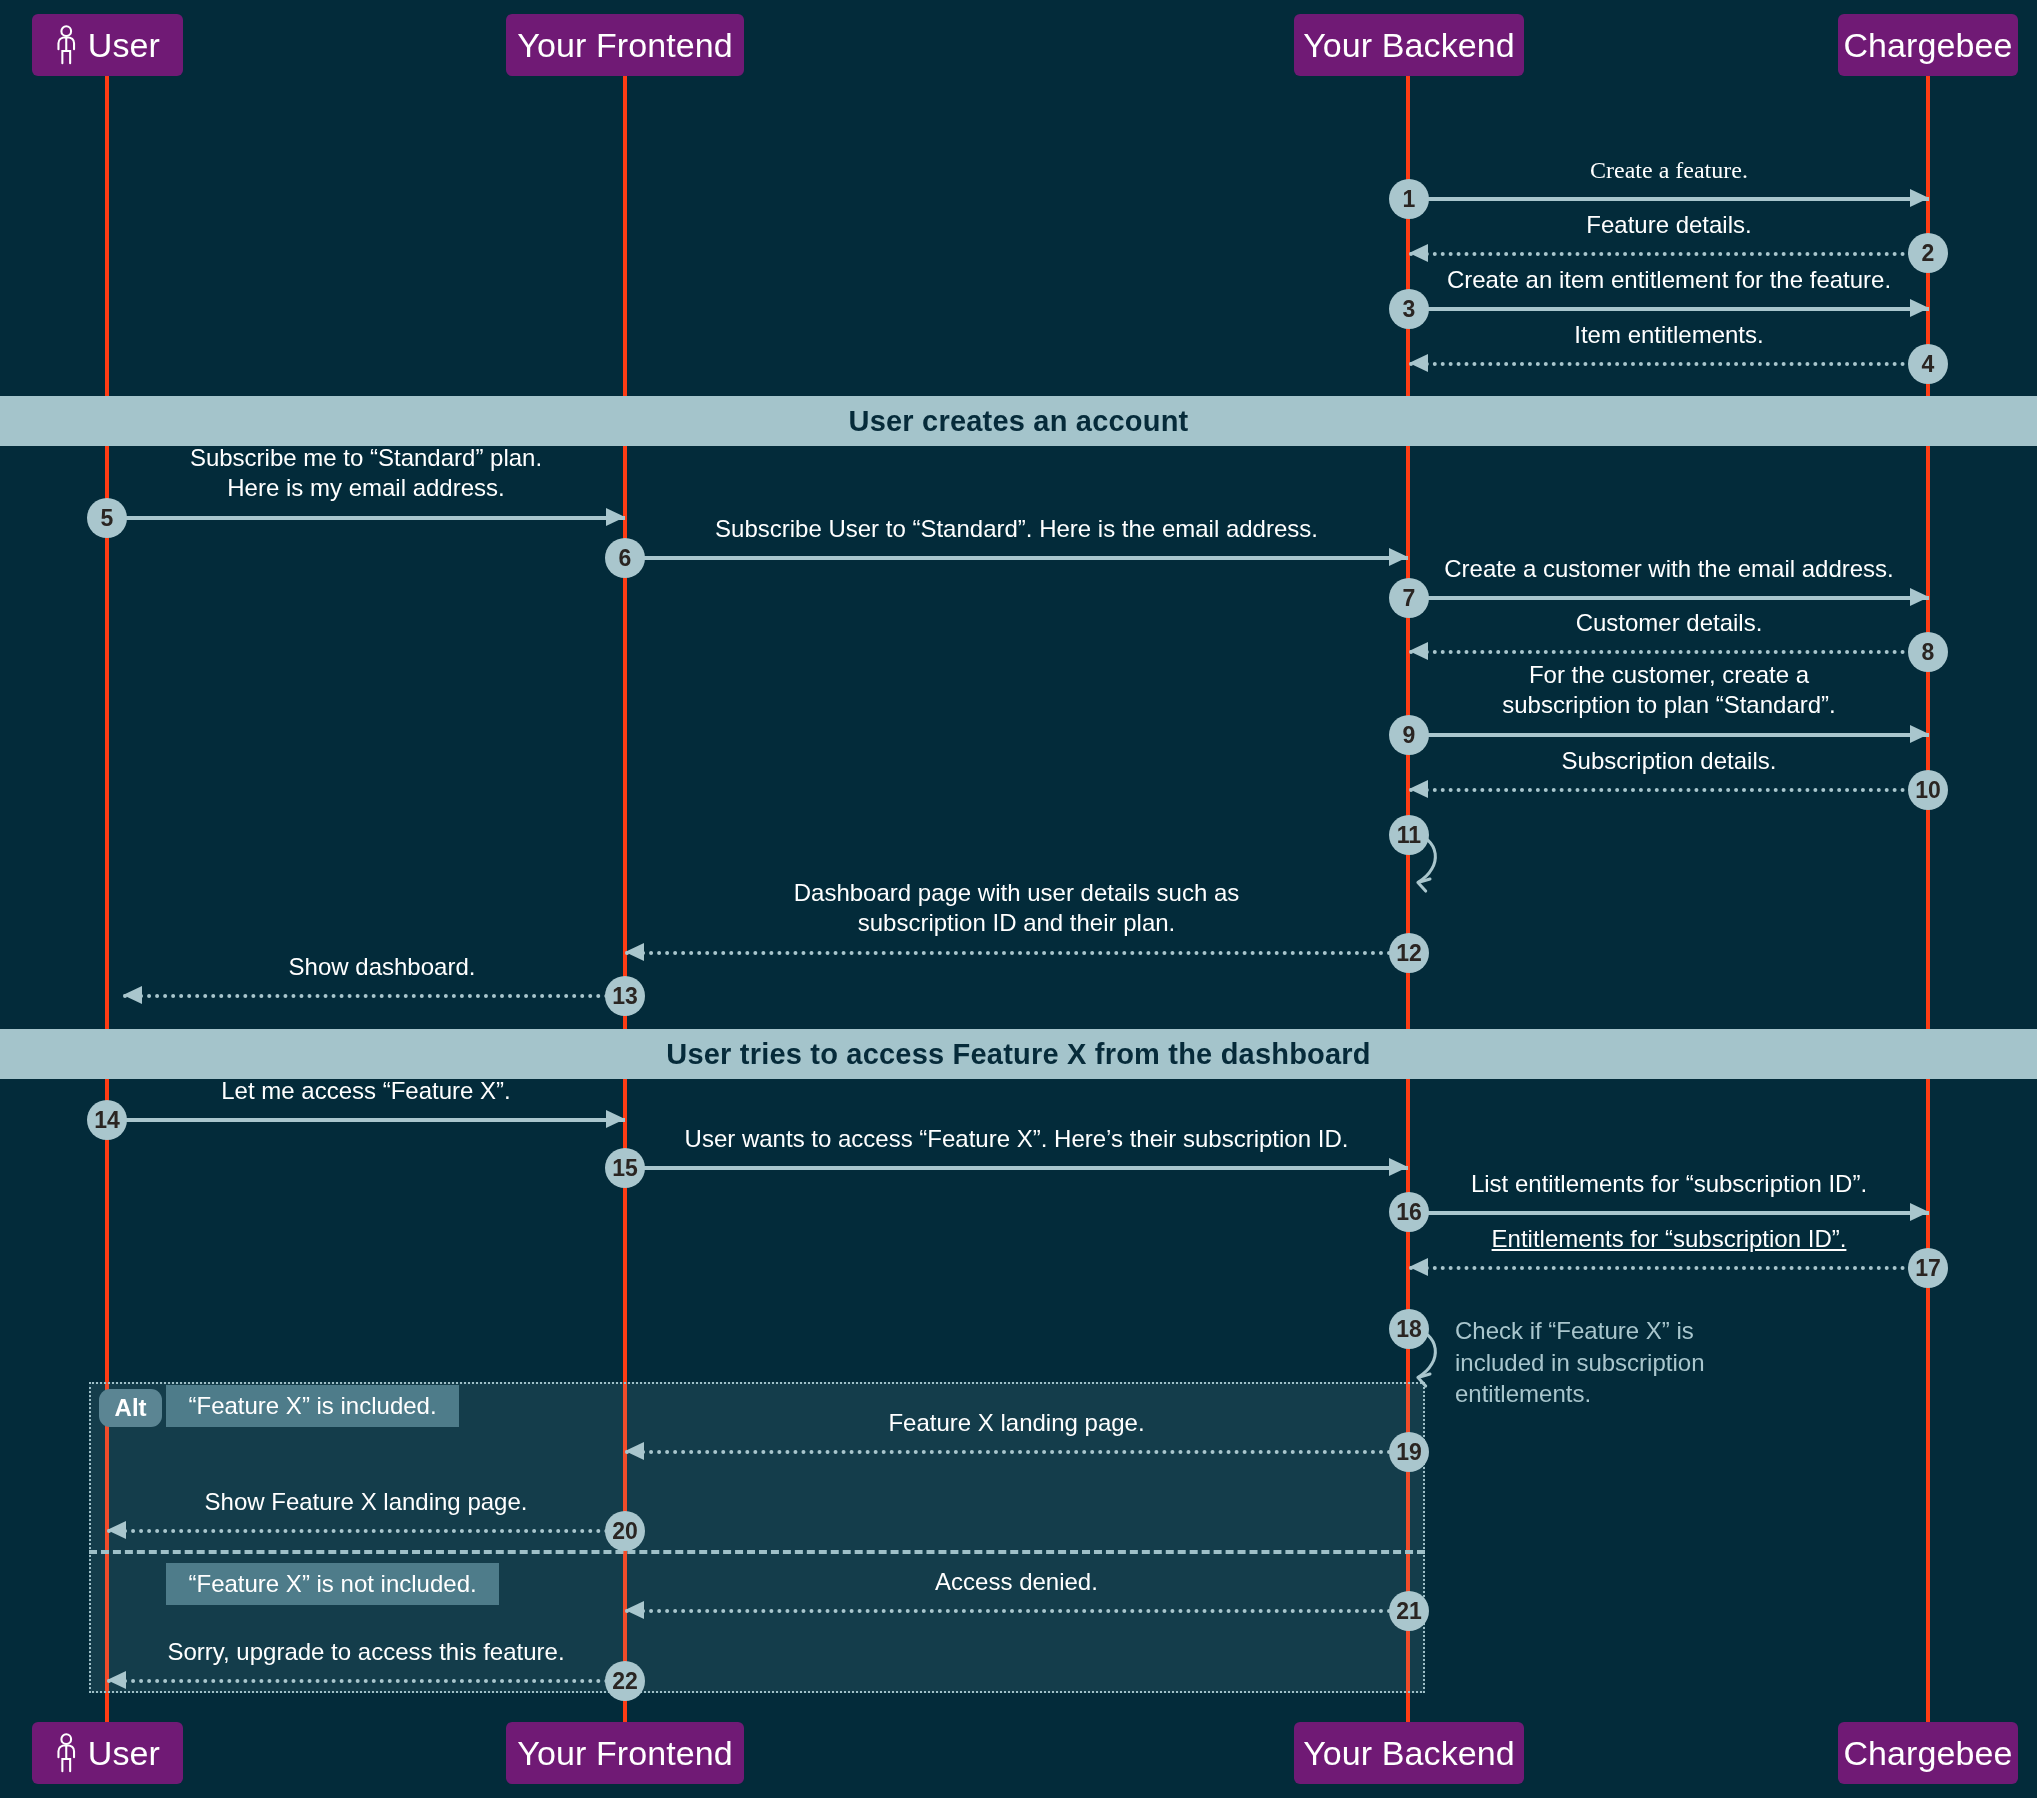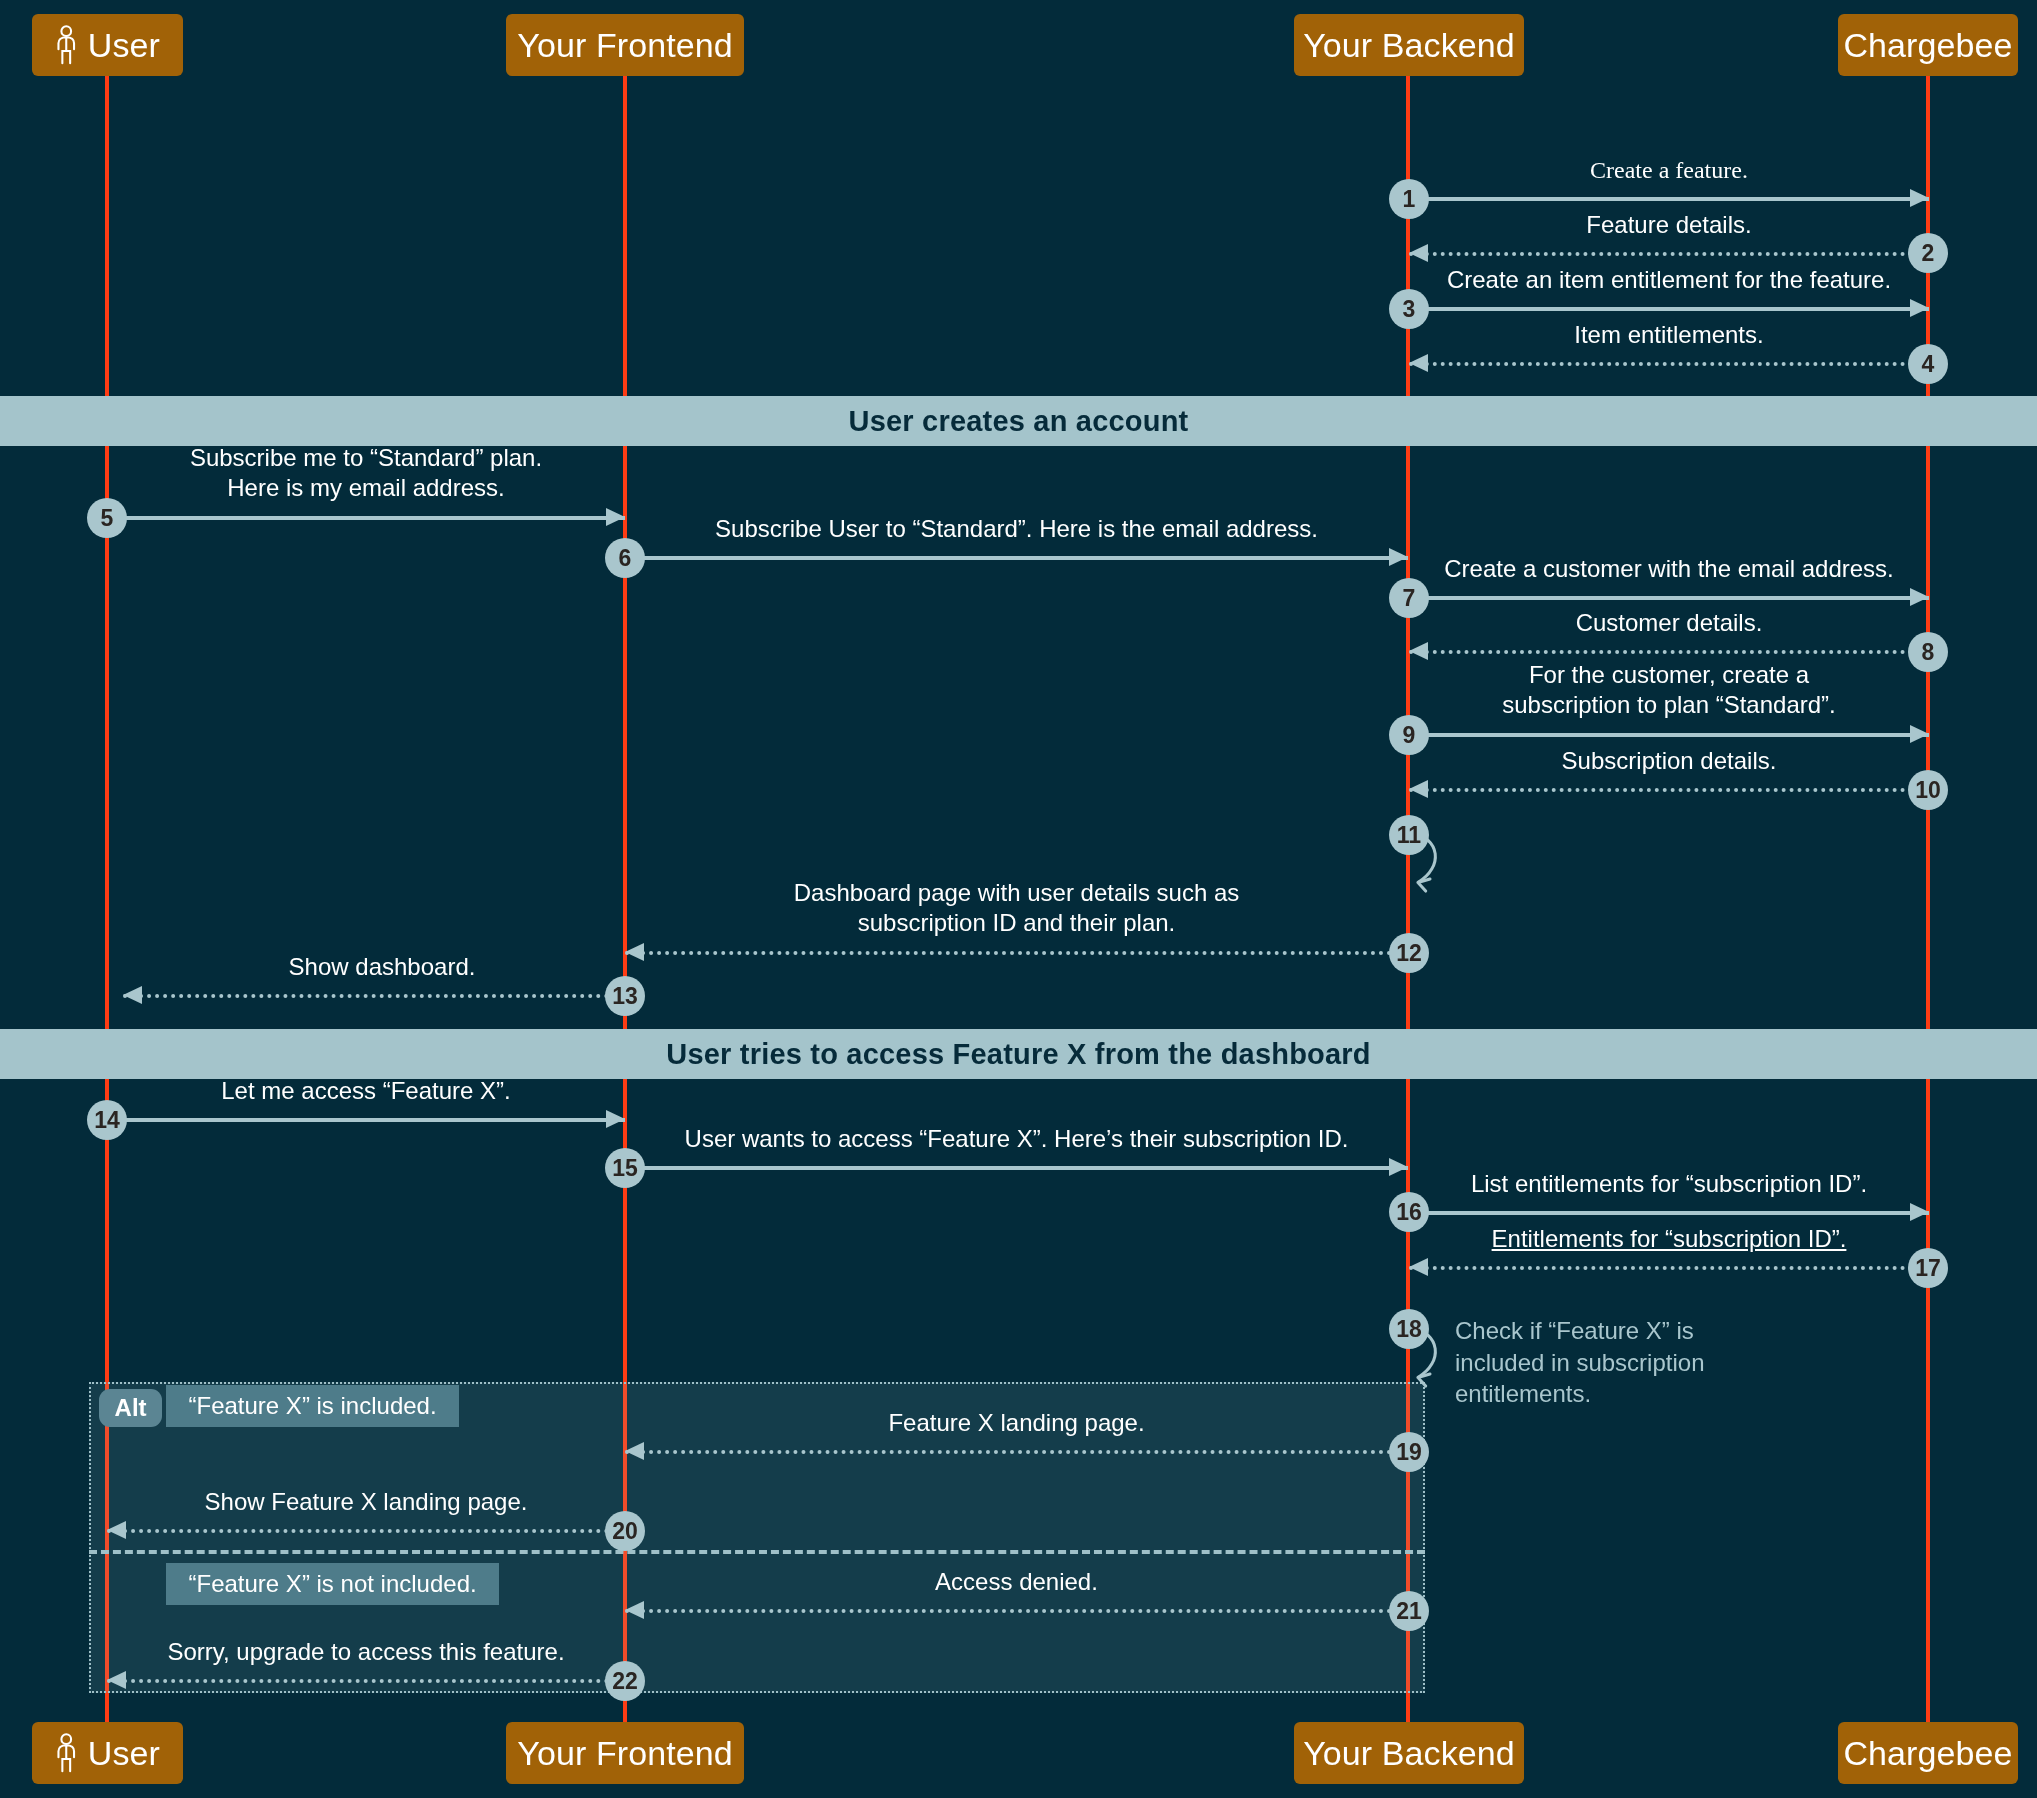--- a/index.html
+++ b/index.html
@@ -14,21 +14,21 @@
     position: relative;
     width: 2037px;
     height: 1799px;
     background: #032b3a;
   }
 
   
   .participant {
     position: absolute;
     height: 62px;
-    background: #a16207;
+    background: #701a75;
     border-radius: 6px;
     display: flex;
     align-items: center;
     justify-content: center;
     gap: 10.4px;
     color: #ffffff;
     font-size: 34px;
     letter-spacing: 0.1px;
     white-space: nowrap;
     padding: 0 23px;

